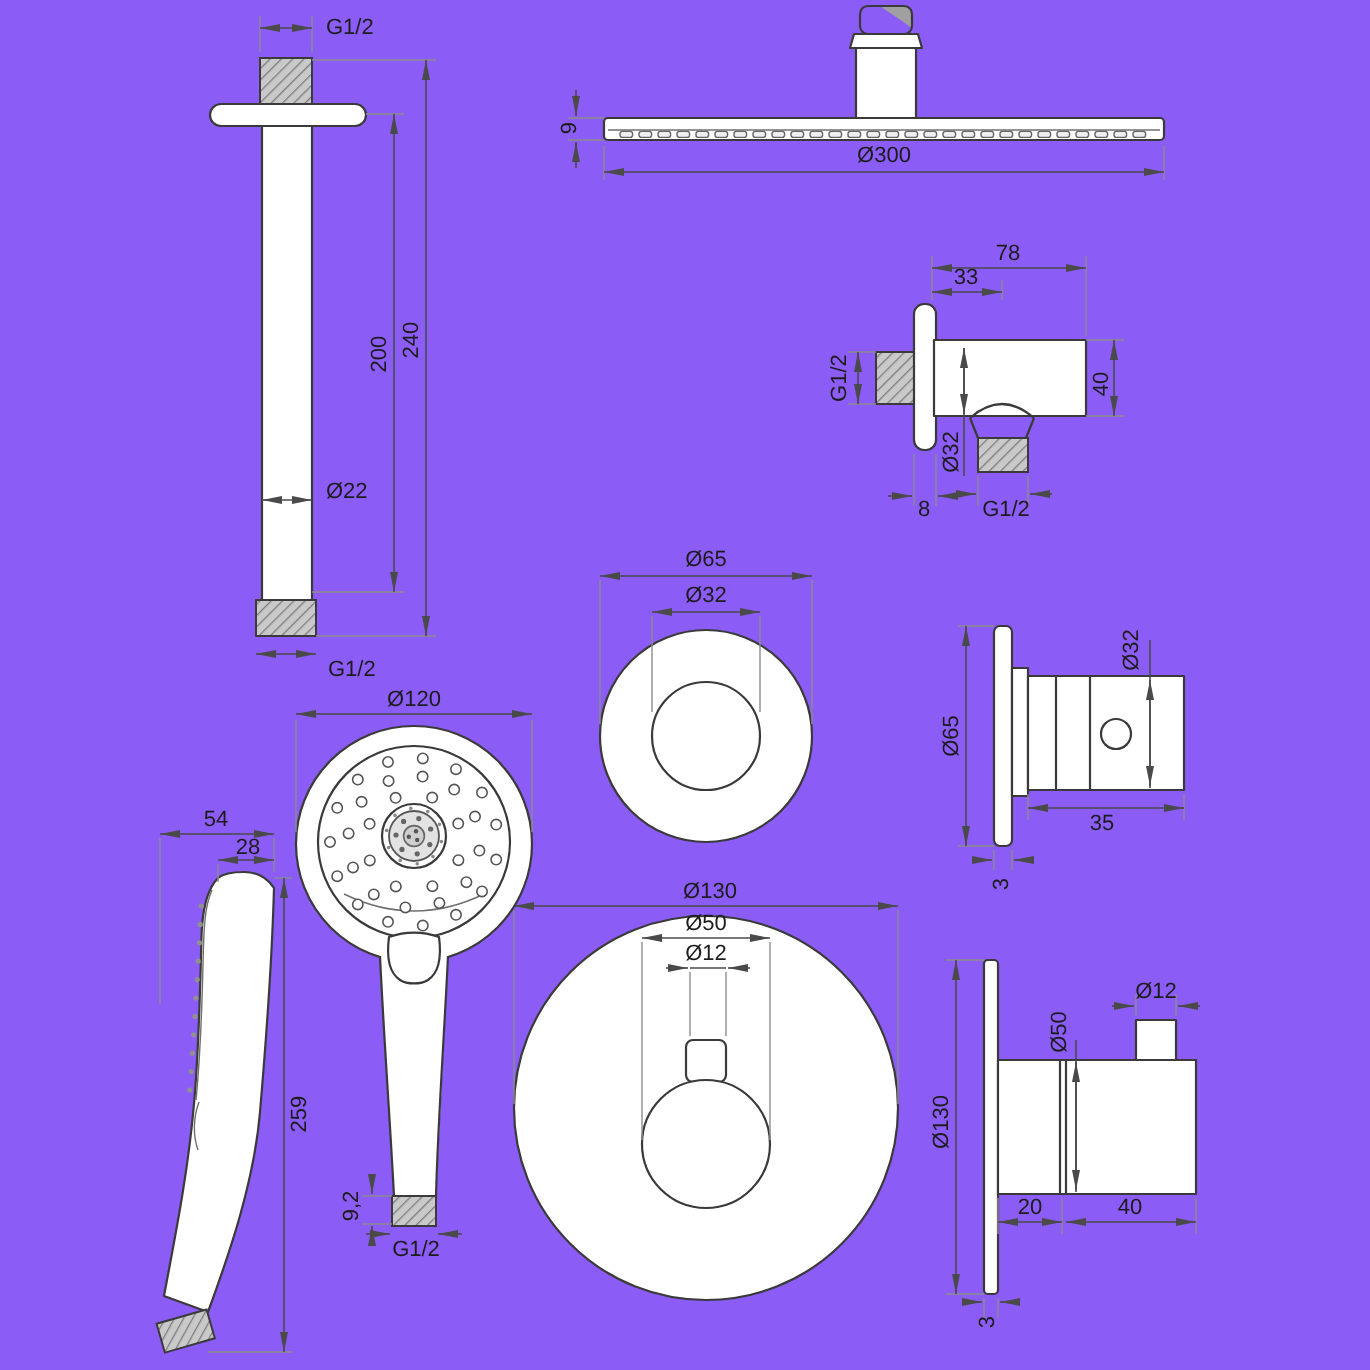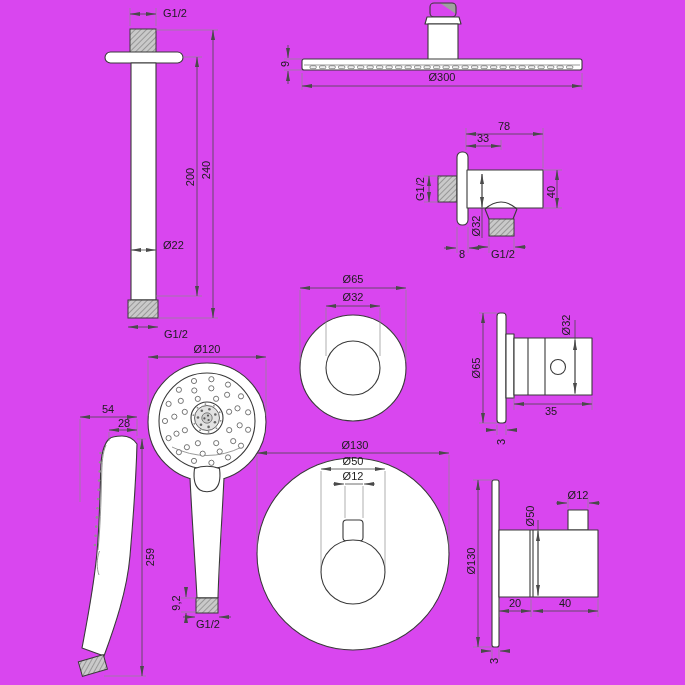--- a/index.html
+++ b/index.html
@@ -1,16 +1,16 @@
 <!DOCTYPE html>
 <html><head>
 <meta charset="utf-8">
 <style>
   html,body{margin:0;padding:0;background:#fff;}
-  #stage{width:685px;height:685px;background:#d946ef;position:relative;overflow:hidden;}
+  #stage{width:685px;height:685px;background:#8b5cf6;position:relative;overflow:hidden;}
   svg{display:block;}
   .ol{fill:none;stroke:#3a3a3a;stroke-width:1.1;stroke-linejoin:round;}
   .olf{fill:#fff;stroke:#3a3a3a;stroke-width:1.1;stroke-linejoin:round;}
   .thn{fill:none;stroke:#6f6f6f;stroke-width:0.7;}
   .thr{fill:url(#hatch);stroke:#3a3a3a;stroke-width:1;}
   .dim{fill:none;stroke:#4a4a4a;stroke-width:0.8;}
   .arr{marker-end:url(#arw);}
   .arr2{marker-start:url(#arw);marker-end:url(#arw);}
   .ext{fill:none;stroke:#8d8d8d;stroke-width:0.7;}
   text{font-family:"Liberation Sans","DejaVu Sans",sans-serif;font-size:11px;fill:#1c1c1c;}

